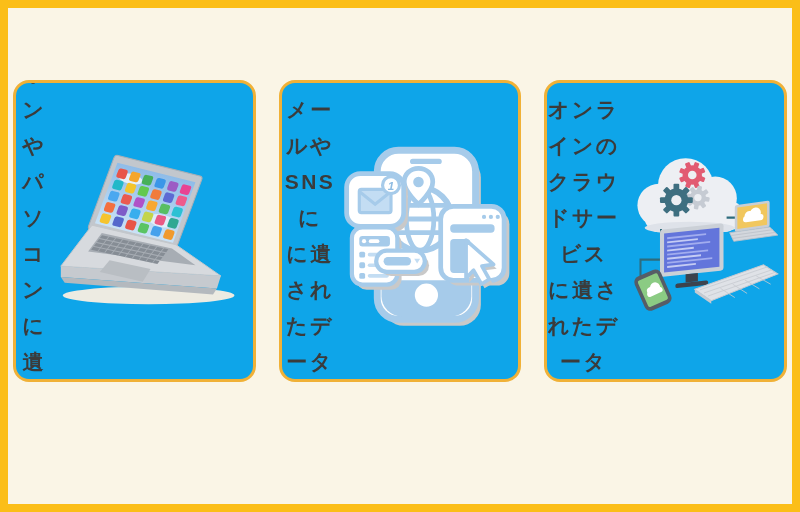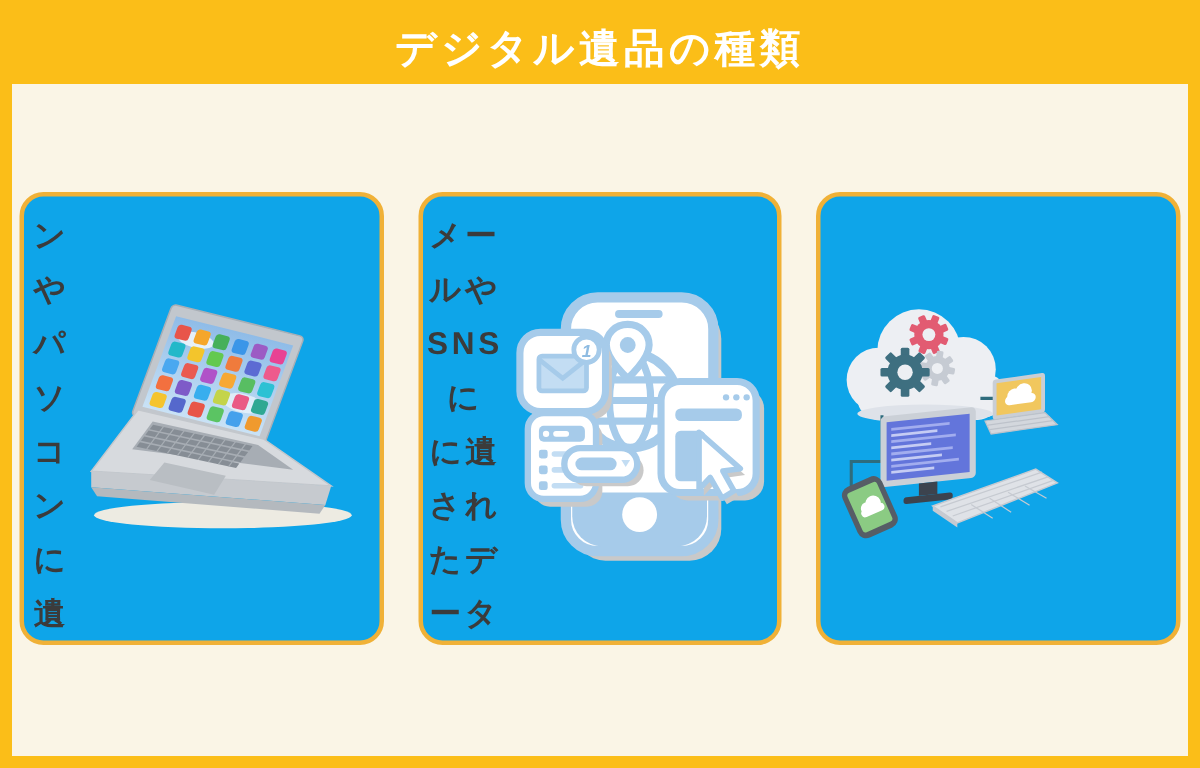--- a/index.html
+++ b/index.html
@@ -18,23 +18,20 @@
   .art-laptop{margin-top:4px;}
   .art-phone{margin-top:12px;}
   .art-cloud{margin-top:6px;}
   .badge-num{font-size:11px;font-weight:bold;font-style:italic;fill:#8FBCE2;}
 </style>
 </head>
 <body>
 
 <div class="frame">
 
-  <div class="header">
-    <div class="page-title">デジタル遺品の種類</div>
-  </div>
 
   <div class="cards">
 
     <div class="card">
       <div class="card-title">スマートフォンや
 パソコンに
 遺されたデータ</div>
       <svg class="art art-laptop" width="200" height="164" viewBox="0 0 205 168">
         <defs>
           <linearGradient id="sky" x1="0" y1="0" x2="0" y2="1">
@@ -183,20 +180,23 @@
           <rect x="106" y="89" width="19" height="32" rx="3.5" fill="#A6CBEA"></rect>
         </g>
         <g>
           <path d="M124,94 L150,117 L139,118.5 L146,131 L138.5,135.5 L131,122.5 L124,130 Z" fill="#C9C9C9"></path>
           <path d="M121,90 L147,113 L136,114.5 L143,127 L135.5,131.5 L128,118.5 L121,126 Z" fill="#FFFFFF" stroke="#A6CBEA" stroke-width="3.5" stroke-linejoin="round"></path>
         </g>
       </svg>
     </div>
 
     <div class="card">
+      <div class="card-title">オンラインの
+クラウドサービス
+に遺されたデータ</div>
       <svg class="art art-cloud" width="164" height="164" viewBox="0 0 160 160">
 
         <g>
           <circle cx="38" cy="52" r="21" fill="#EDEFF3"></circle>
           <circle cx="64" cy="33" r="27" fill="#EDEFF3"></circle>
           <circle cx="93" cy="45" r="21" fill="#EDEFF3"></circle>
           <circle cx="107" cy="62" r="14" fill="#EDEFF3"></circle>
           <rect x="24" y="50" width="92" height="28" rx="14" fill="#EDEFF3"></rect>
           <ellipse cx="68" cy="74" rx="44" ry="6" fill="#DEE2E9"></ellipse>
         </g>

